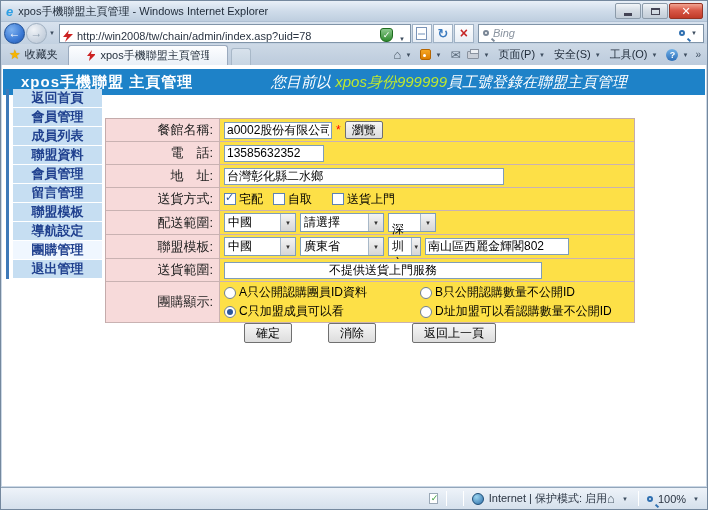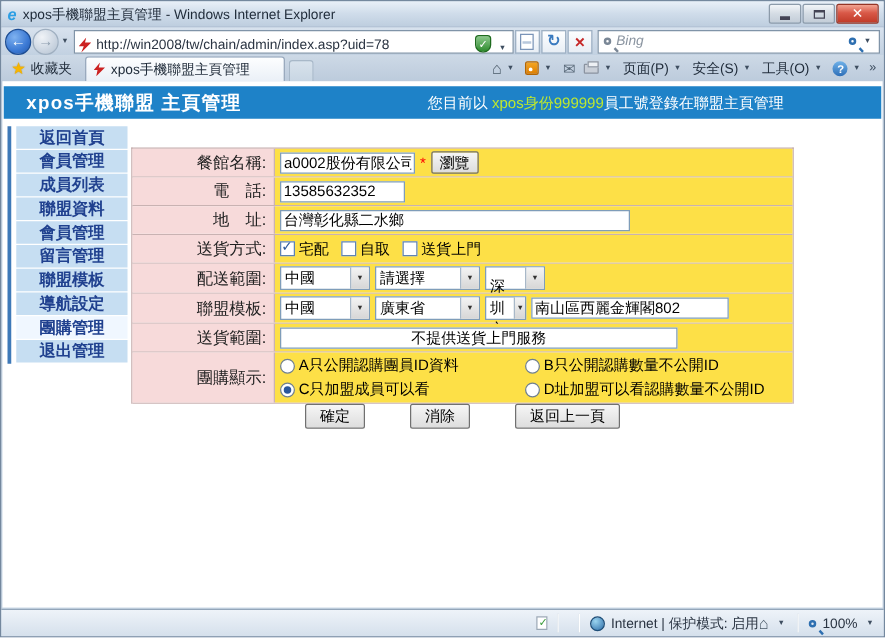--- a/index.html
+++ b/index.html
@@ -53,21 +53,21 @@
   .mag.blue { border-color:#2E6FB0; } .mag.blue:after { background:#2E6FB0; }
 
   
   .favbar { position:absolute; top:43px; left:0; right:0; height:21px;
     background:linear-gradient(#CDD9E6,#BCCBDC); display:flex; align-items:flex-end; padding:0 4px; }
   .fav-group { display:flex; align-items:center; height:21px; gap:4px; padding:0 4px; }
   .star { color:#F7B500; font-size:13px; text-shadow:0 0 1px #B58400; }
   .fav-label { font-size:11px; color:#1E2A38; }
   .tab { display:flex; align-items:center; gap:5px; height:20px; width:160px;
     background:linear-gradient(#FDFEFF,#EAF0F7); border:1px solid #9AAABE; border-bottom:none;
-    border-radius:3px 3px 0 0; padding:0 6px; margin-left:6px; }
+    border-radius:3px 3px 0 0; padding:0 18px; margin-left:6px; }
   .tab-title { font-size:11px; color:#1E2A38; white-space:nowrap; overflow:hidden; }
   .tab-stub { width:20px; height:17px; background:linear-gradient(#D8E2EC,#C8D6E3);
     border:1px solid #A8B8C8; border-bottom:none; border-radius:3px 3px 0 0; margin-left:3px; }
   .cmd-group { margin-left:auto; display:flex; align-items:center; height:21px; gap:3px; padding-right:2px; }
   .cmd-item { display:flex; align-items:center; gap:2px; font-size:11px; color:#1E2A38; padding:0 2px; }
   .home-glyph { font-size:13px; color:#4A5A68; }
   .rss-box { width:11px; height:11px; background:linear-gradient(#F5A623,#DD7E00);
     border:1px solid #B56500; border-radius:2px; position:relative; }
   .rss-box:after { content:""; position:absolute; left:2px; bottom:2px; width:3px; height:3px;
     background:#fff; border-radius:50%; }
@@ -76,24 +76,24 @@
   .printer:before { content:""; position:absolute; left:2px; top:-3px; width:7px; height:3px; background:#EDF0F4; border:1px solid #8A93A0; }
   .help-circle { width:12px; height:12px; border-radius:50%; background:linear-gradient(#6FB1E8,#2E6FB8);
     color:#fff; font-size:9px; font-weight:bold; text-align:center; line-height:12px; }
   .chevron { font-size:10px; color:#3E4E60; }
 
   
   .content { position:absolute; top:64px; left:1px; right:1px; bottom:23px; background:#fff; }
   .page-header { position:absolute; top:4px; left:1px; right:1px; height:26px; background:#1E82C8;
     display:flex; align-items:center; }
   .ph-title { color:#fff; font-weight:bold; font-size:15px; margin-left:18px; letter-spacing:1px; }
-  .ph-status { position:absolute; right:78px; font-size:12px; color:#fff; white-space:nowrap; }
+  .ph-status { position:absolute; right:78px; font-size:15px; color:#fff; white-space:nowrap;font-style:italic; }
   .ph-status .hl { color:#BFE82E; }
 
-  .sidebar { position:absolute; top:36px; left:4px; width:96px;
+  .sidebar { position:absolute; top:24px; left:4px; width:96px;
     border-left:3px solid #3E79B8; padding-left:4px; }
   .side-item { height:18px; line-height:18px; text-align:center; background:#C6DEF2;
     color:#20418F; font-size:13px; font-weight:bold; margin-bottom:1px; cursor:pointer; }
   .side-item.selected { background:#F0F7FF; }
 
   .form-table { position:absolute; top:53px; left:103px; width:530px;
     border:1px solid #C4ABAB; border-bottom:none; font-size:12px; }
   .frow { display:flex; border-bottom:1px solid #C9B2B2; min-height:23px; }
   .flabel { width:114px; background:#F7DADA; border-right:1px solid #C9B2B2;
     display:flex; align-items:center; justify-content:flex-end; padding-right:6px;
@@ -282,21 +282,21 @@
         <div class="flabel">送貨方式:</div>
         <div class="fcontent">
           <span class="opt">
               <span class="cb checked"></span>
               <span>宅配</span>
             </span>
           <span class="opt" style="margin-left:6px">
               <span class="cb"></span>
               <span>自取</span>
             </span>
-          <span class="opt" style="margin-left:6px">
+          <span class="opt" style="margin-left:16px">
               <span class="cb"></span>
               <span>送貨上門</span>
             </span>
         </div>
       </div>
 
       <div class="frow">
         <div class="flabel">配送範圍:</div>
         <div class="fcontent">
           <span class="sel" style="width:72px">
@@ -322,21 +322,21 @@
               <span class="sarrow">▼</span>
             </span>
           <span class="sel" style="width:84px">
               <span>廣東省</span>
               <span class="sarrow">▼</span>
             </span>
           <span class="sel" style="width:33px">
               <span>深圳市</span>
               <span class="sarrow">▼</span>
             </span>
-          <input class="txt" style="width: 158px;" value="南山區西麗金輝閣802">
+          <input class="txt" style="width: 144px;" value="南山區西麗金輝閣802">
         </div>
       </div>
 
       <div class="frow">
         <div class="flabel">送貨範圍:</div>
         <div class="fcontent">
           <input class="txt" style="width: 318px; text-align: center;" value="不提供送貨上門服務">
         </div>
       </div>
 

